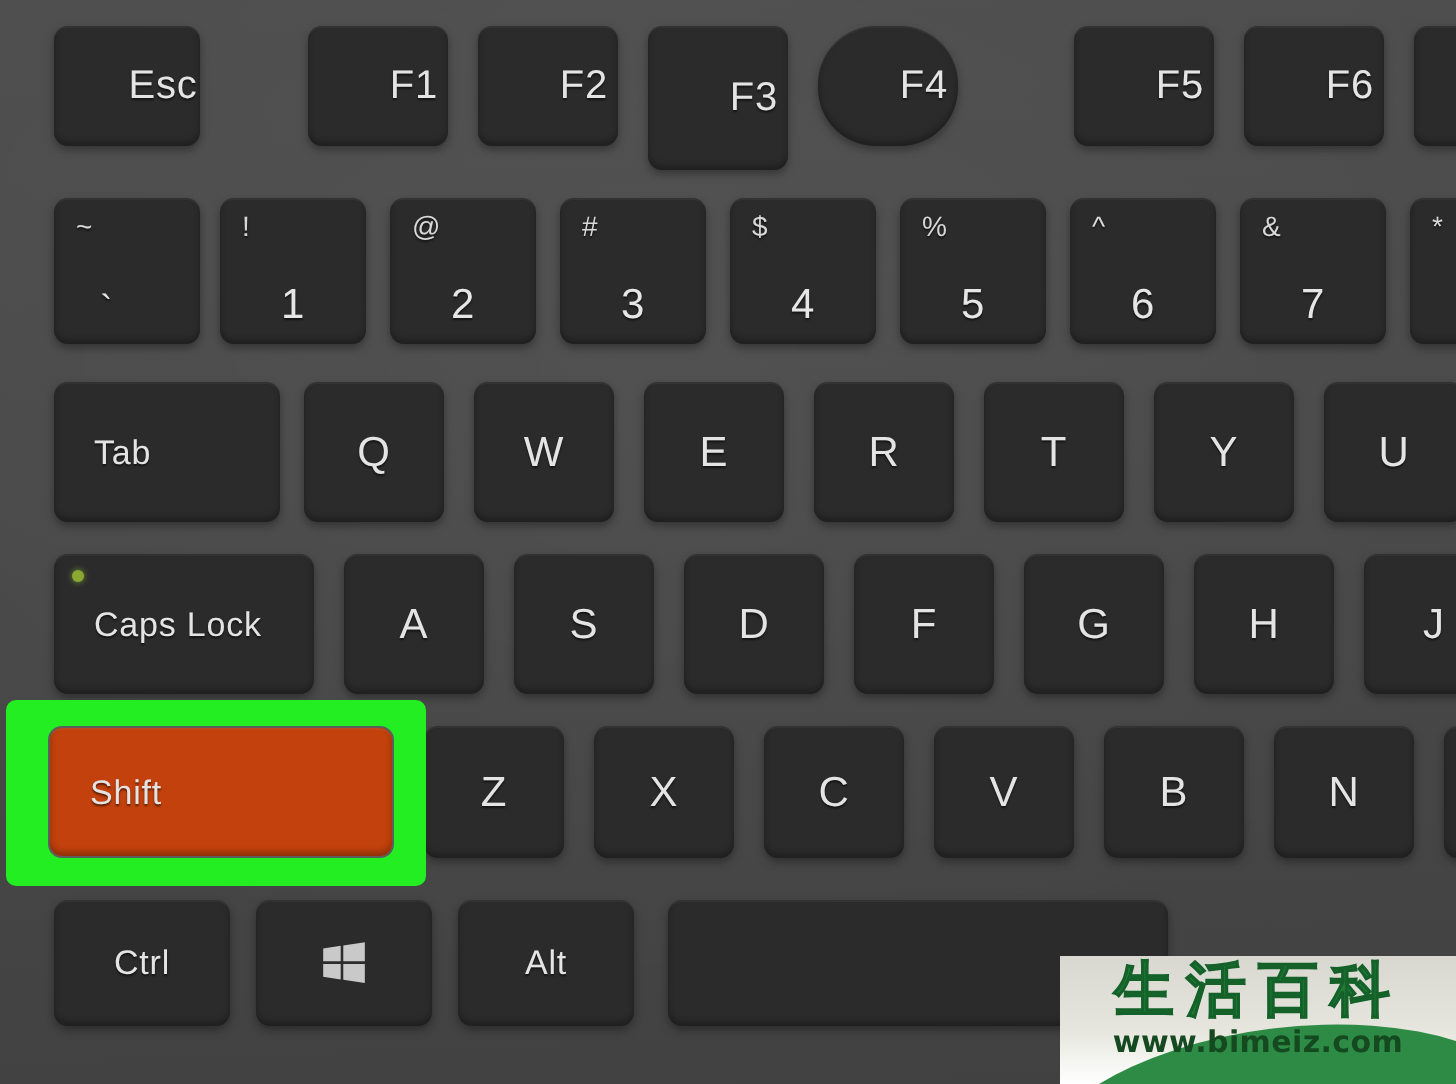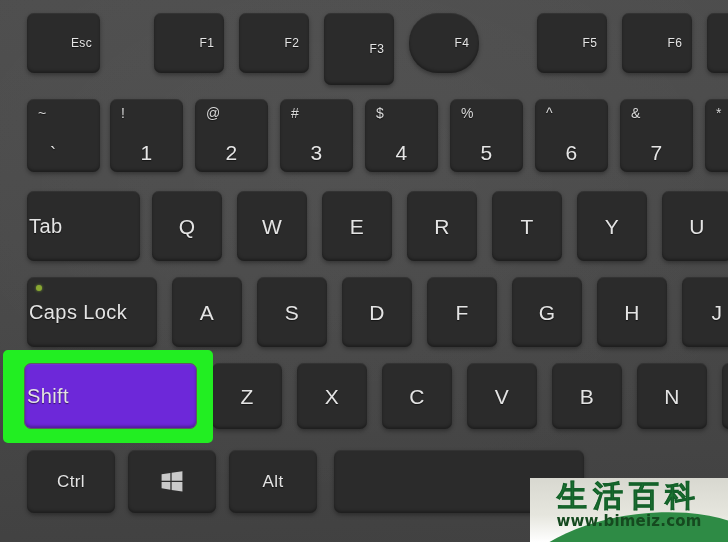--- a/index.html
+++ b/index.html
@@ -40,22 +40,22 @@
     display: flex;
     align-items: center;
     font-size: 17px;
     letter-spacing: 0.4px;
     font-weight: 400;
     box-sizing: border-box;
   }
   .key.center { justify-content: center; }
   .key.left-label {
     justify-content: flex-start;
-    padding-left: 2px;
-    font-size: 20px;
+    padding-left: 20px;
+    font-size: 17px;
   }
   .key .glyph {
     line-height: 1;
     color: #e4e4e4;
     text-shadow: 0 1px 1px rgba(0,0,0,0.55);
   }
 
   
   .key.dual {
     display: block;
@@ -78,21 +78,21 @@
     font-size: 21px;
     color: #e6e6e6;
     line-height: 1;
     text-shadow: 0 1px 1px rgba(0,0,0,0.55);
   }
   .key.dual.tilde .num {
     left: 36%;
     font-size: 18px;
   }
 
-  .key.fn .glyph { font-size: 12px; padding-left: 36px; }
+  .key.fn .glyph { font-size: 20px; padding-left: 36px; }
   .key.letter .glyph { font-size: 21px; font-weight: 300; }
 
   
   .caps-led {
     position: absolute;
     top: 8px;
     left: 9px;
     width: 6px;
     height: 6px;
     border-radius: 50%;
@@ -114,21 +114,21 @@
     border-radius: 5px;
     box-sizing: border-box;
     z-index: 5;
     pointer-events: none;
   }
 
   
   .key.highlighted {
     z-index: 6;
     border: 1px solid #5d5d5d;
-    background: #6d28d9;
+    background: #c2410c;
     box-shadow:
       0 1px 0 rgba(255,255,255,0.05) inset,
       0 -2px 3px rgba(0,0,0,0.28) inset;
   }
 
   
   #watermark {
     position: absolute;
     right: 0;
     bottom: 0;

